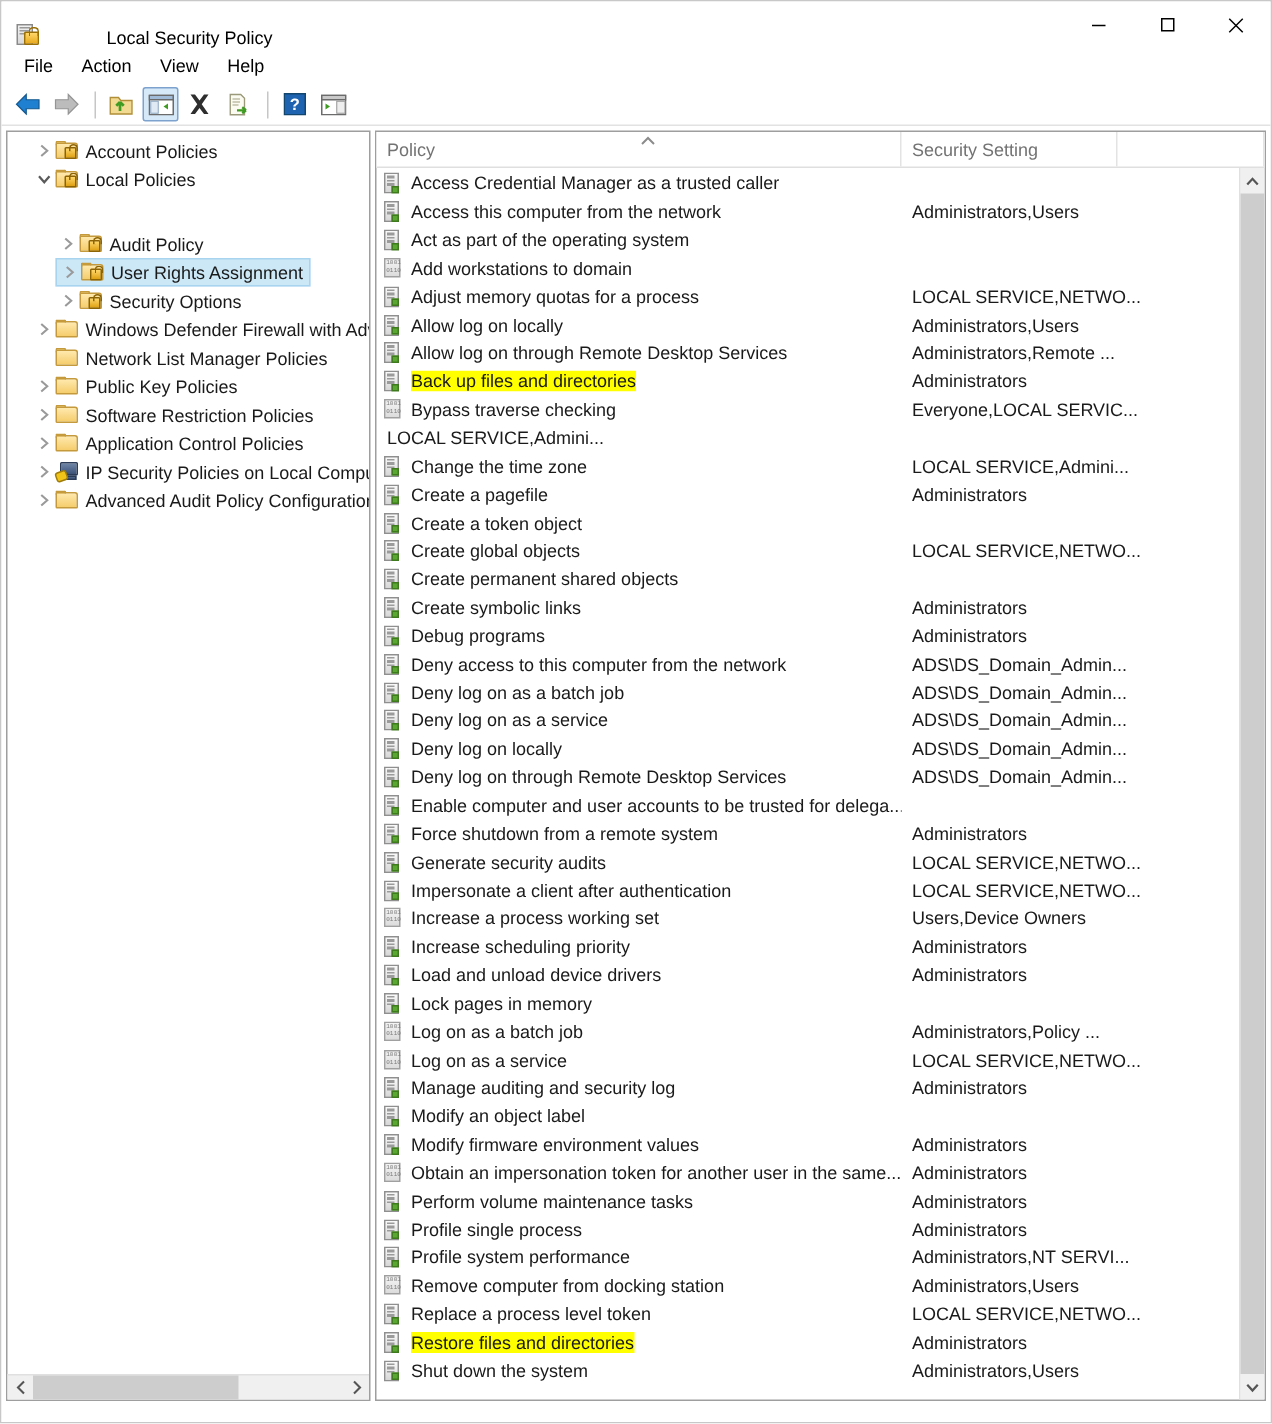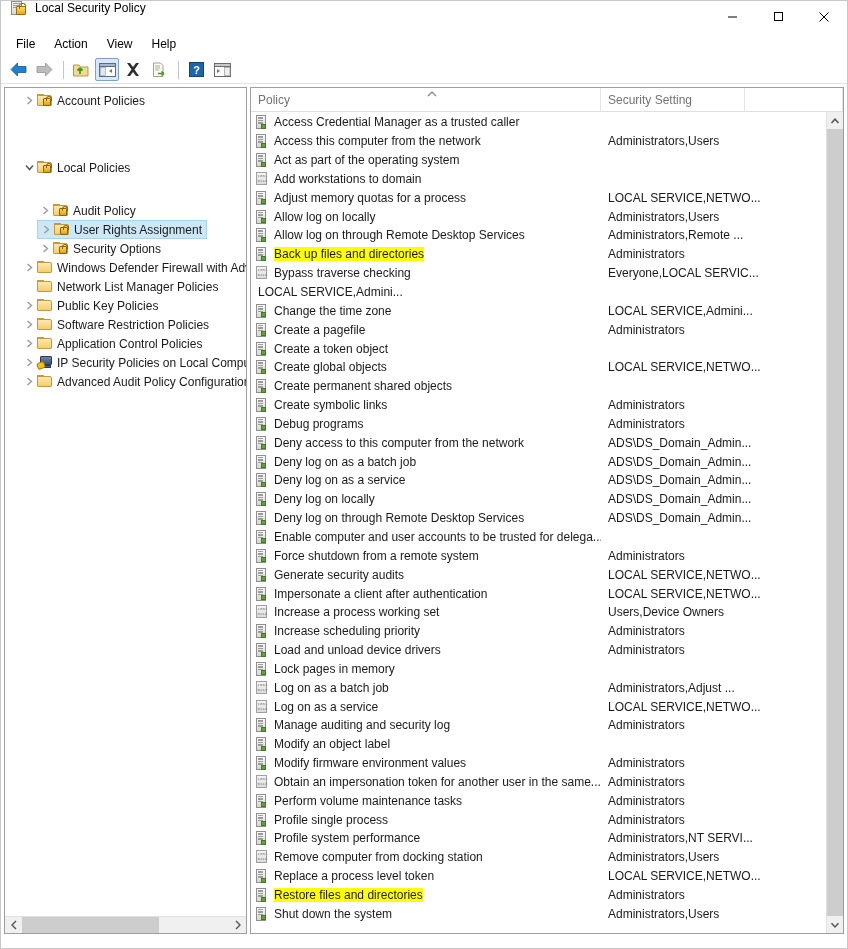--- a/index.html
+++ b/index.html
@@ -14,23 +14,24 @@
     position: relative;
     width: 848px; height: 949px;
     background: #ffffff;
     border: 1px solid #c8c8c8;
     display: flex; flex-direction: column;
   }
 
   
   .titlebar {
     height: 31px; flex: 0 0 31px;
-    display: flex; align-items: flex-start;
+    display: flex; align-items: flex-end;
     background: #ffffff;
     position: relative;
+    gap: 36px;
   }
   .title-icon { width: 16px; height: 16px; margin-left: 10px; position: relative; flex:0 0 16px;}
   .title-icon .doc {
     position:absolute; left:0; top:0; width:11px; height:14px;
     background: linear-gradient(180deg,#f2f2f2 0%, #d8d8d8 100%);
     border:1px solid #8a8a8a;
   }
   .title-icon .doc:after{
     content:""; position:absolute; left:1px; top:1px; width:7px; height:1px;
     box-shadow:0 0 0 0 #999, 0 2px 0 0 #9a9a9a, 0 4px 0 0 #9a9a9a;
@@ -343,21 +344,21 @@
               <span class="t-icon">
                 <span class="ico-folder">
                   <span class="tab"></span>
                   <span class="back"></span>
                   <span class="ico-lock-badge"></span>
                 </span>
               </span>
               <span class="t-label">Account Policies</span>
             </div>
           </div>
-          <div class="tree-row" style="padding-left: 16px; margin-top: 48px;">
+          <div class="tree-row" style="padding-left: 16px;">
             <div class="sel">
               <span class="chev">
                 <svg width="9" height="9" viewBox="0 0 9 9">
                   <path d="M1 2.5 L4.5 6.5 L8 2.5" stroke="#5a5a5a" stroke-width="1.5" fill="none"></path>
                 </svg>
               </span>
               <span class="t-icon">
                 <span class="ico-folder">
                   <span class="tab"></span>
                   <span class="back"></span>
@@ -946,21 +947,21 @@
               <div class="row-policy">
                 <span class="ico-pol2">
                   <span class="rack"></span>
                   <span class="d" style="left:2.5px;top:2px">10</span>
                   <span class="d" style="left:2.5px;top:7px">01</span>
                   <span class="d" style="left:7.5px;top:2px">01</span>
                   <span class="d" style="left:7.5px;top:7px">10</span>
                 </span>
                 <span class="pol-text">Log on as a batch job</span>
               </div>
-              <div class="row-setting">Administrators,Adjust ...</div>
+              <div class="row-setting">Administrators,Policy ...</div>
             </div>
             <div class="row">
               <div class="row-policy">
                 <span class="ico-pol2">
                   <span class="rack"></span>
                   <span class="d" style="left:2.5px;top:2px">10</span>
                   <span class="d" style="left:2.5px;top:7px">01</span>
                   <span class="d" style="left:7.5px;top:2px">01</span>
                   <span class="d" style="left:7.5px;top:7px">10</span>
                 </span>

